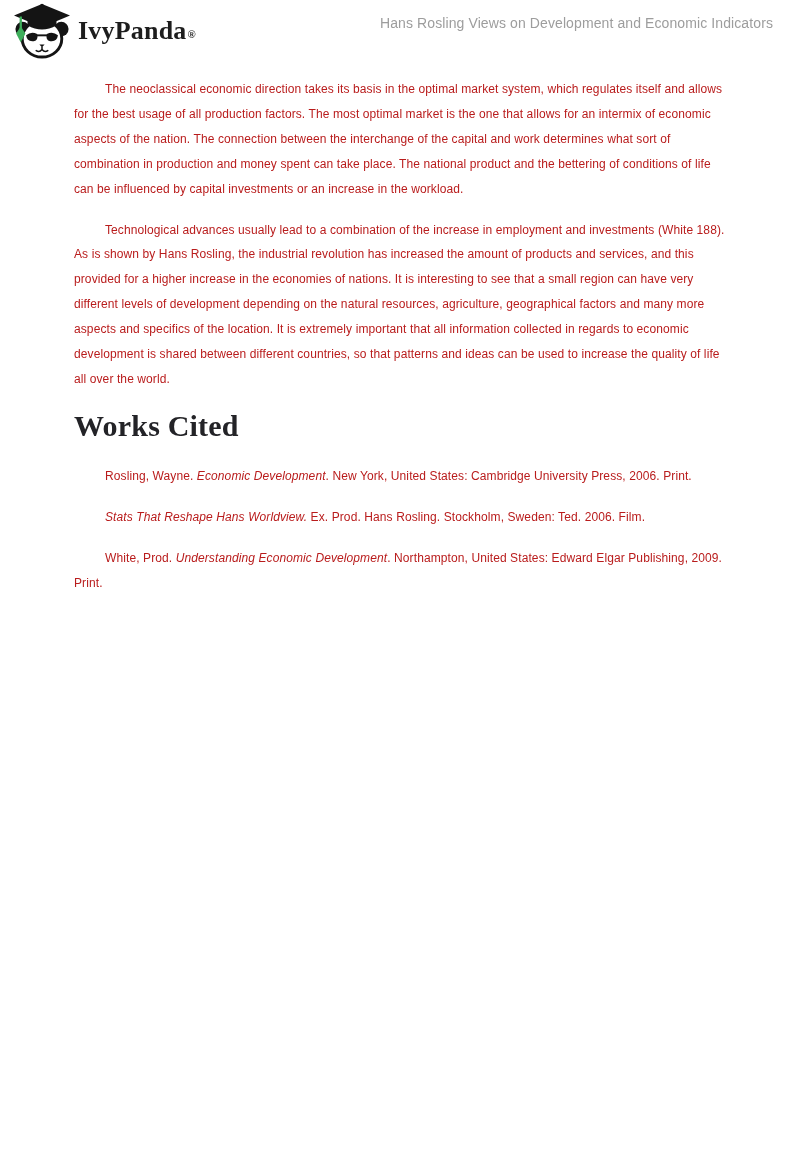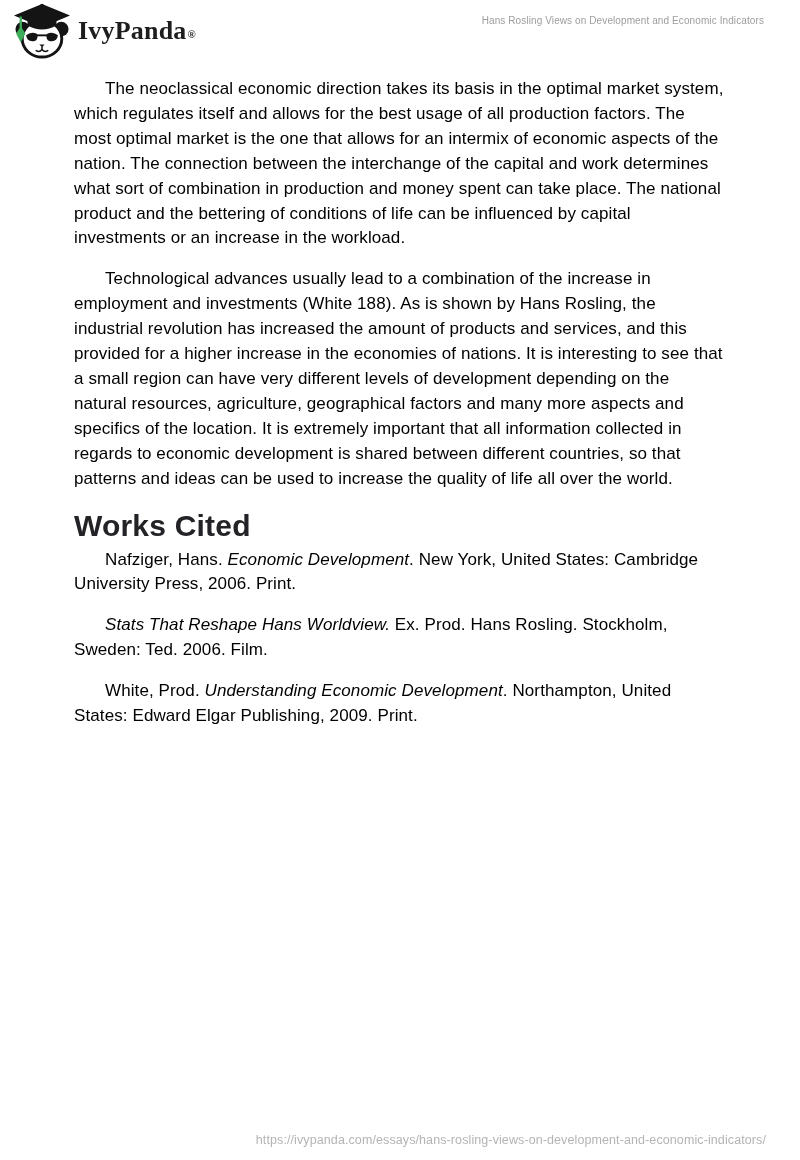--- a/index.html
+++ b/index.html
@@ -25,34 +25,34 @@
     font-family: "Liberation Serif", serif; font-weight: 700;
     font-size: 26px; color: #1d1d1d; margin-left: 7px; letter-spacing: 0.2px;
     line-height: 1;
   }
   .reg-mark {
     font-family: "Liberation Serif", serif; font-weight: 700;
     font-size: 11px; color: #1d1d1d; vertical-align: top;
     position: relative; top: 3px; left: 1px;
   }
   .doc-title {
-    position: absolute; right: 36px; top: 15px;
-    font-size: 10px; color: #9d9d9d; letter-spacing: 0.1px;
+    position: absolute; right: 27px; top: 15px;
+    font-size: 14px; color: #9d9d9d; letter-spacing: 0.1px;
   }
 
   
   .content { position: absolute; left: 74px; right: 74px; top: 77px; }
   .body-para, .citation {
-    font-size: 17px; line-height: 24.9px; color: #000000;
+    font-size: 12px; line-height: 24.9px; color: #b91c1c;
     text-indent: 31px; margin: 0 0 16px 0; letter-spacing: 0.1px;
   }
   .citation em { font-style: italic; text-align: center; }
   .works-cited-heading {
     font-size: 30px; font-weight: 700; color: #232327;
-    line-height: 36px; margin: 16px 0 4px 0; letter-spacing: 0.2px;
+    line-height: 36px; margin: 16px 0 20px 0; letter-spacing: 0.2px; font-family: Liberation Serif, serif;
   }
 
   
   .footer { position: absolute; right: 34px; bottom: 12px; }
   .source-url { font-size: 12.5px; color: #b4b4b4; cursor: pointer; letter-spacing: 0.1px; }
 </style>
 </head>
 <body>
 
 <div class="page">
@@ -88,24 +88,21 @@
     </div>
     <div class="doc-title">Hans Rosling Views on Development and Economic Indicators</div>
   </header>
 
   <main class="content">
     <p class="body-para">The neoclassical economic direction takes its basis in the optimal market system, which regulates itself and allows for the best usage of all production factors. The most optimal market is the one that allows for an intermix of economic aspects of the nation. The connection between the interchange of the capital and work determines what sort of combination in production and money spent can take place. The national product and the bettering of conditions of life can be influenced by capital investments or an increase in the workload.</p>
     <p class="body-para">Technological advances usually lead to a combination of the increase in employment and investments (White 188). As is shown by Hans Rosling, the industrial revolution has increased the amount of products and services, and this provided for a higher increase in the economies of nations. It is interesting to see that a small region can have very different levels of development depending on the natural resources, agriculture, geographical factors and many more aspects and specifics of the location. It is extremely important that all information collected in regards to economic development is shared between different countries, so that patterns and ideas can be used to increase the quality of life all over the world.</p>
 
     <h2 class="works-cited-heading">Works Cited</h2>
 
-    <p class="citation"><span>Nafziger, Hans. </span><em>Economic Development</em><span>. New York, United States: Cambridge University Press, 2006. Print.</span></p>
+    <p class="citation"><span>Rosling, Wayne. </span><em>Economic Development</em><span>. New York, United States: Cambridge University Press, 2006. Print.</span></p>
 
     <p class="citation"><span></span><em>Stats That Reshape Hans Worldview.</em><span> Ex. Prod. Hans Rosling. Stockholm, Sweden: Ted. 2006. Film.</span></p>
 
     <p class="citation"><span>White, Prod. </span><em>Understanding Economic Development</em><span>. Northampton, United States: Edward Elgar Publishing, 2009. Print.</span></p>
   </main>
 
-  <footer class="footer">
-    <span class="source-url">https://ivypanda.com/essays/hans-rosling-views-on-development-and-economic-indicators/</span>
-  </footer>
 
 </div>
 
 </body></html>

